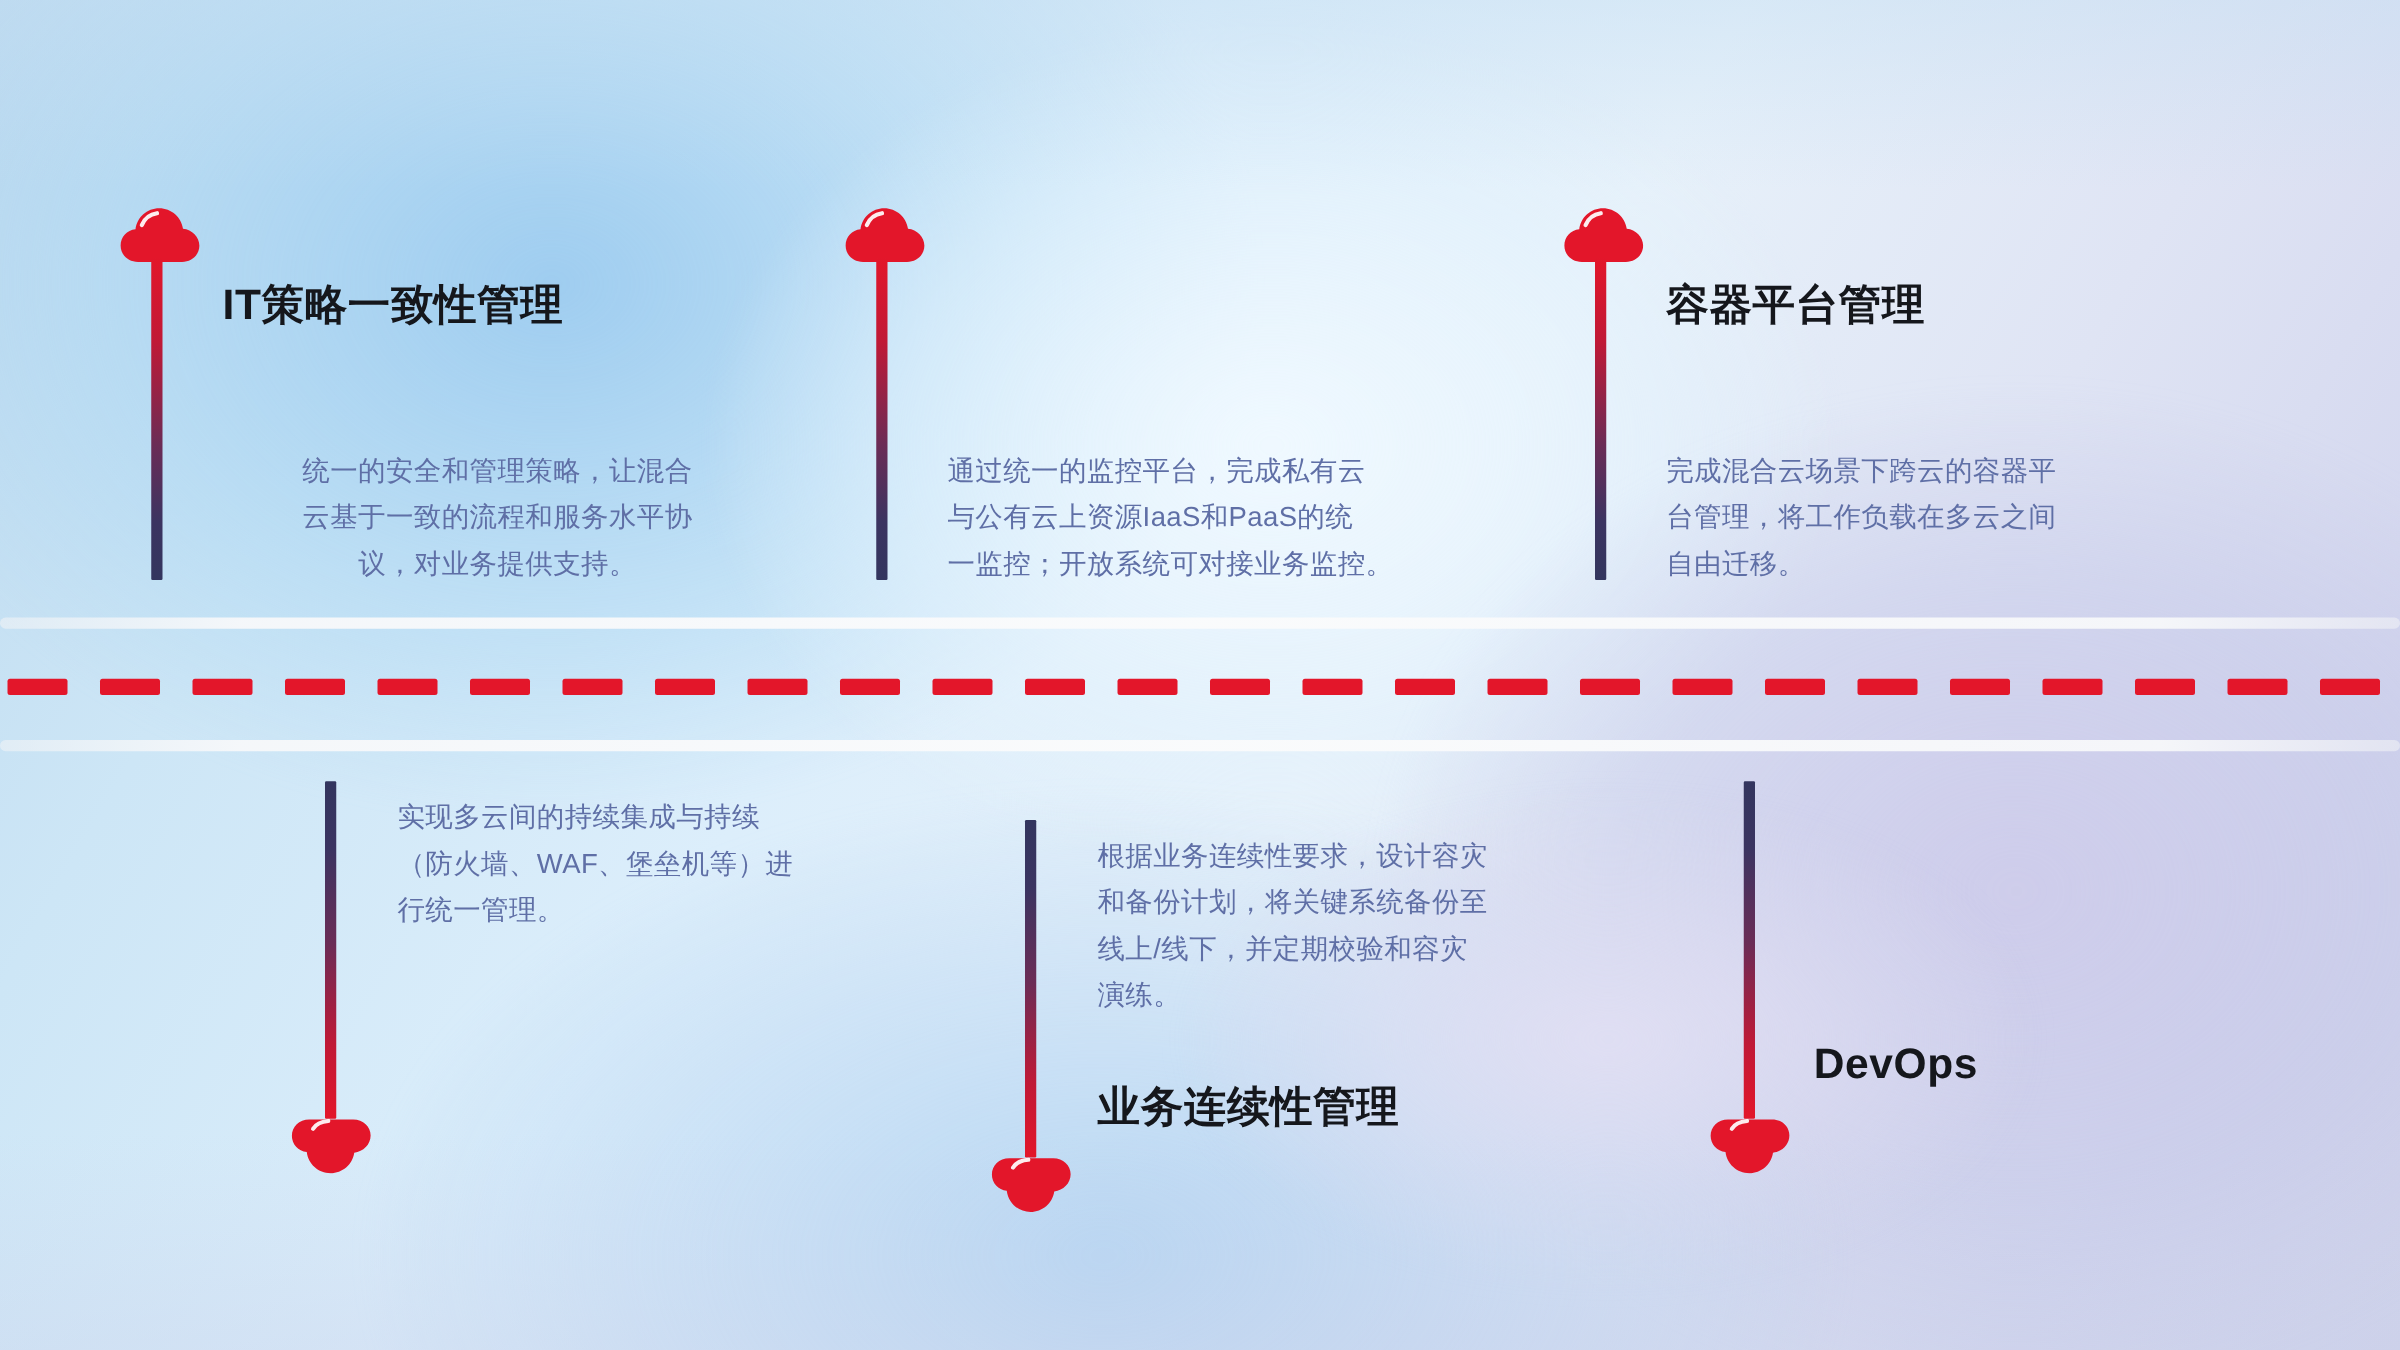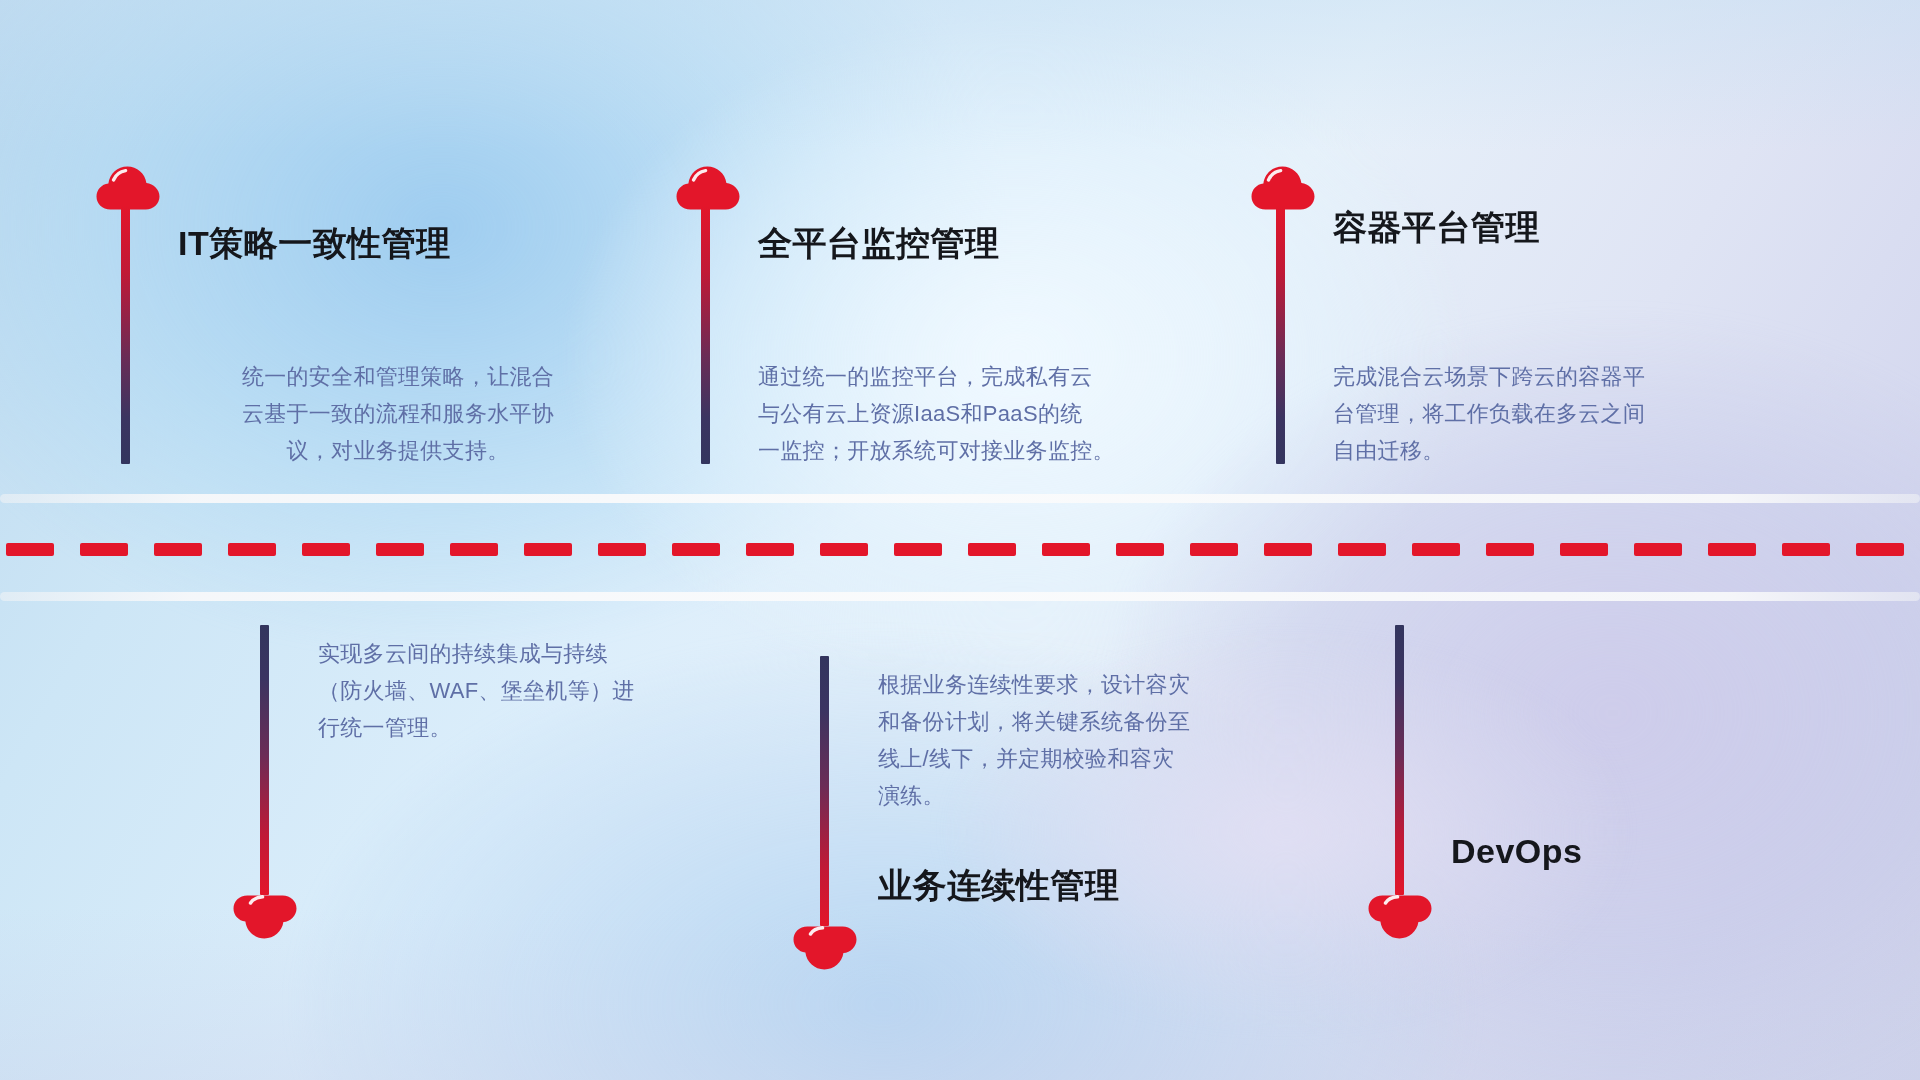--- a/index.html
+++ b/index.html
@@ -221,37 +221,36 @@
   <div class="col-top" style="left:580px; top:0; width:640px; height:500px;">
     <div class="pin" style="left:96px; top:166px;">
       <div class="cloud">
         <svg width="64" height="44" viewBox="0 0 64 44" xmlns="http://www.w3.org/2000/svg">
           <path d="M14.5 43.5 C6.2 43.5 0.5 37.6 0.5 30.4 C0.5 23.6 5.6 18.1 12.4 17.4 C13.6 7.7 21.6 0.5 31.4 0.5 C41.0 0.5 49.0 7.5 50.4 16.9 C57.6 17.6 63.5 23.4 63.5 30.6 C63.5 37.8 57.5 43.5 49.6 43.5 Z" fill="#e3162a"></path>
           <path d="M17.5 14.0 C19.6 9.0 24.2 5.4 29.6 4.6" fill="none" stroke="#ffffff" stroke-width="3.4" stroke-linecap="round" opacity="0.92"></path>
         </svg>
       </div>
     </div>
     <div class="stem stem-down" style="position:absolute; left:121px; top:206px; height:258px;"></div>
-    <div class="title" style="position:absolute; left:178px; top:221px;">全平台监控管理</div>
     <div class="body-text" style="position:absolute; left:178px; top:358px; width:470px;">通过统一的监控平台，完成私有云
 与公有云上资源IaaS和PaaS的统
 一监控；开放系统可对接业务监控。</div>
   </div>
 
   <div class="col-top" style="left:1155px; top:0; width:700px; height:500px;">
     <div class="pin" style="left:96px; top:166px;">
       <div class="cloud">
         <svg width="64" height="44" viewBox="0 0 64 44" xmlns="http://www.w3.org/2000/svg">
           <path d="M14.5 43.5 C6.2 43.5 0.5 37.6 0.5 30.4 C0.5 23.6 5.6 18.1 12.4 17.4 C13.6 7.7 21.6 0.5 31.4 0.5 C41.0 0.5 49.0 7.5 50.4 16.9 C57.6 17.6 63.5 23.4 63.5 30.6 C63.5 37.8 57.5 43.5 49.6 43.5 Z" fill="#e3162a"></path>
           <path d="M17.5 14.0 C19.6 9.0 24.2 5.4 29.6 4.6" fill="none" stroke="#ffffff" stroke-width="3.4" stroke-linecap="round" opacity="0.92"></path>
         </svg>
       </div>
     </div>
     <div class="stem stem-down" style="position:absolute; left:121px; top:206px; height:258px;"></div>
-    <div class="title" style="position:absolute; left:178px; top:205px;">容器平台管理</div>
+    <div class="title" style="position:absolute; left:178px; top:221px;">容器平台管理</div>
     <div class="body-text" style="position:absolute; left:178px; top:358px; width:440px;">完成混合云场景下跨云的容器平
 台管理，将工作负载在多云之间
 自由迁移。</div>
   </div>
 
   <div class="divider-zone">
     <div class="band band-top"></div>
     <div class="dash-row" id="dash-row">
         <div class="dash" style="background: rgb(227, 22, 42);"></div>
         <div class="dash" style="background: rgb(227, 22, 42);"></div>

